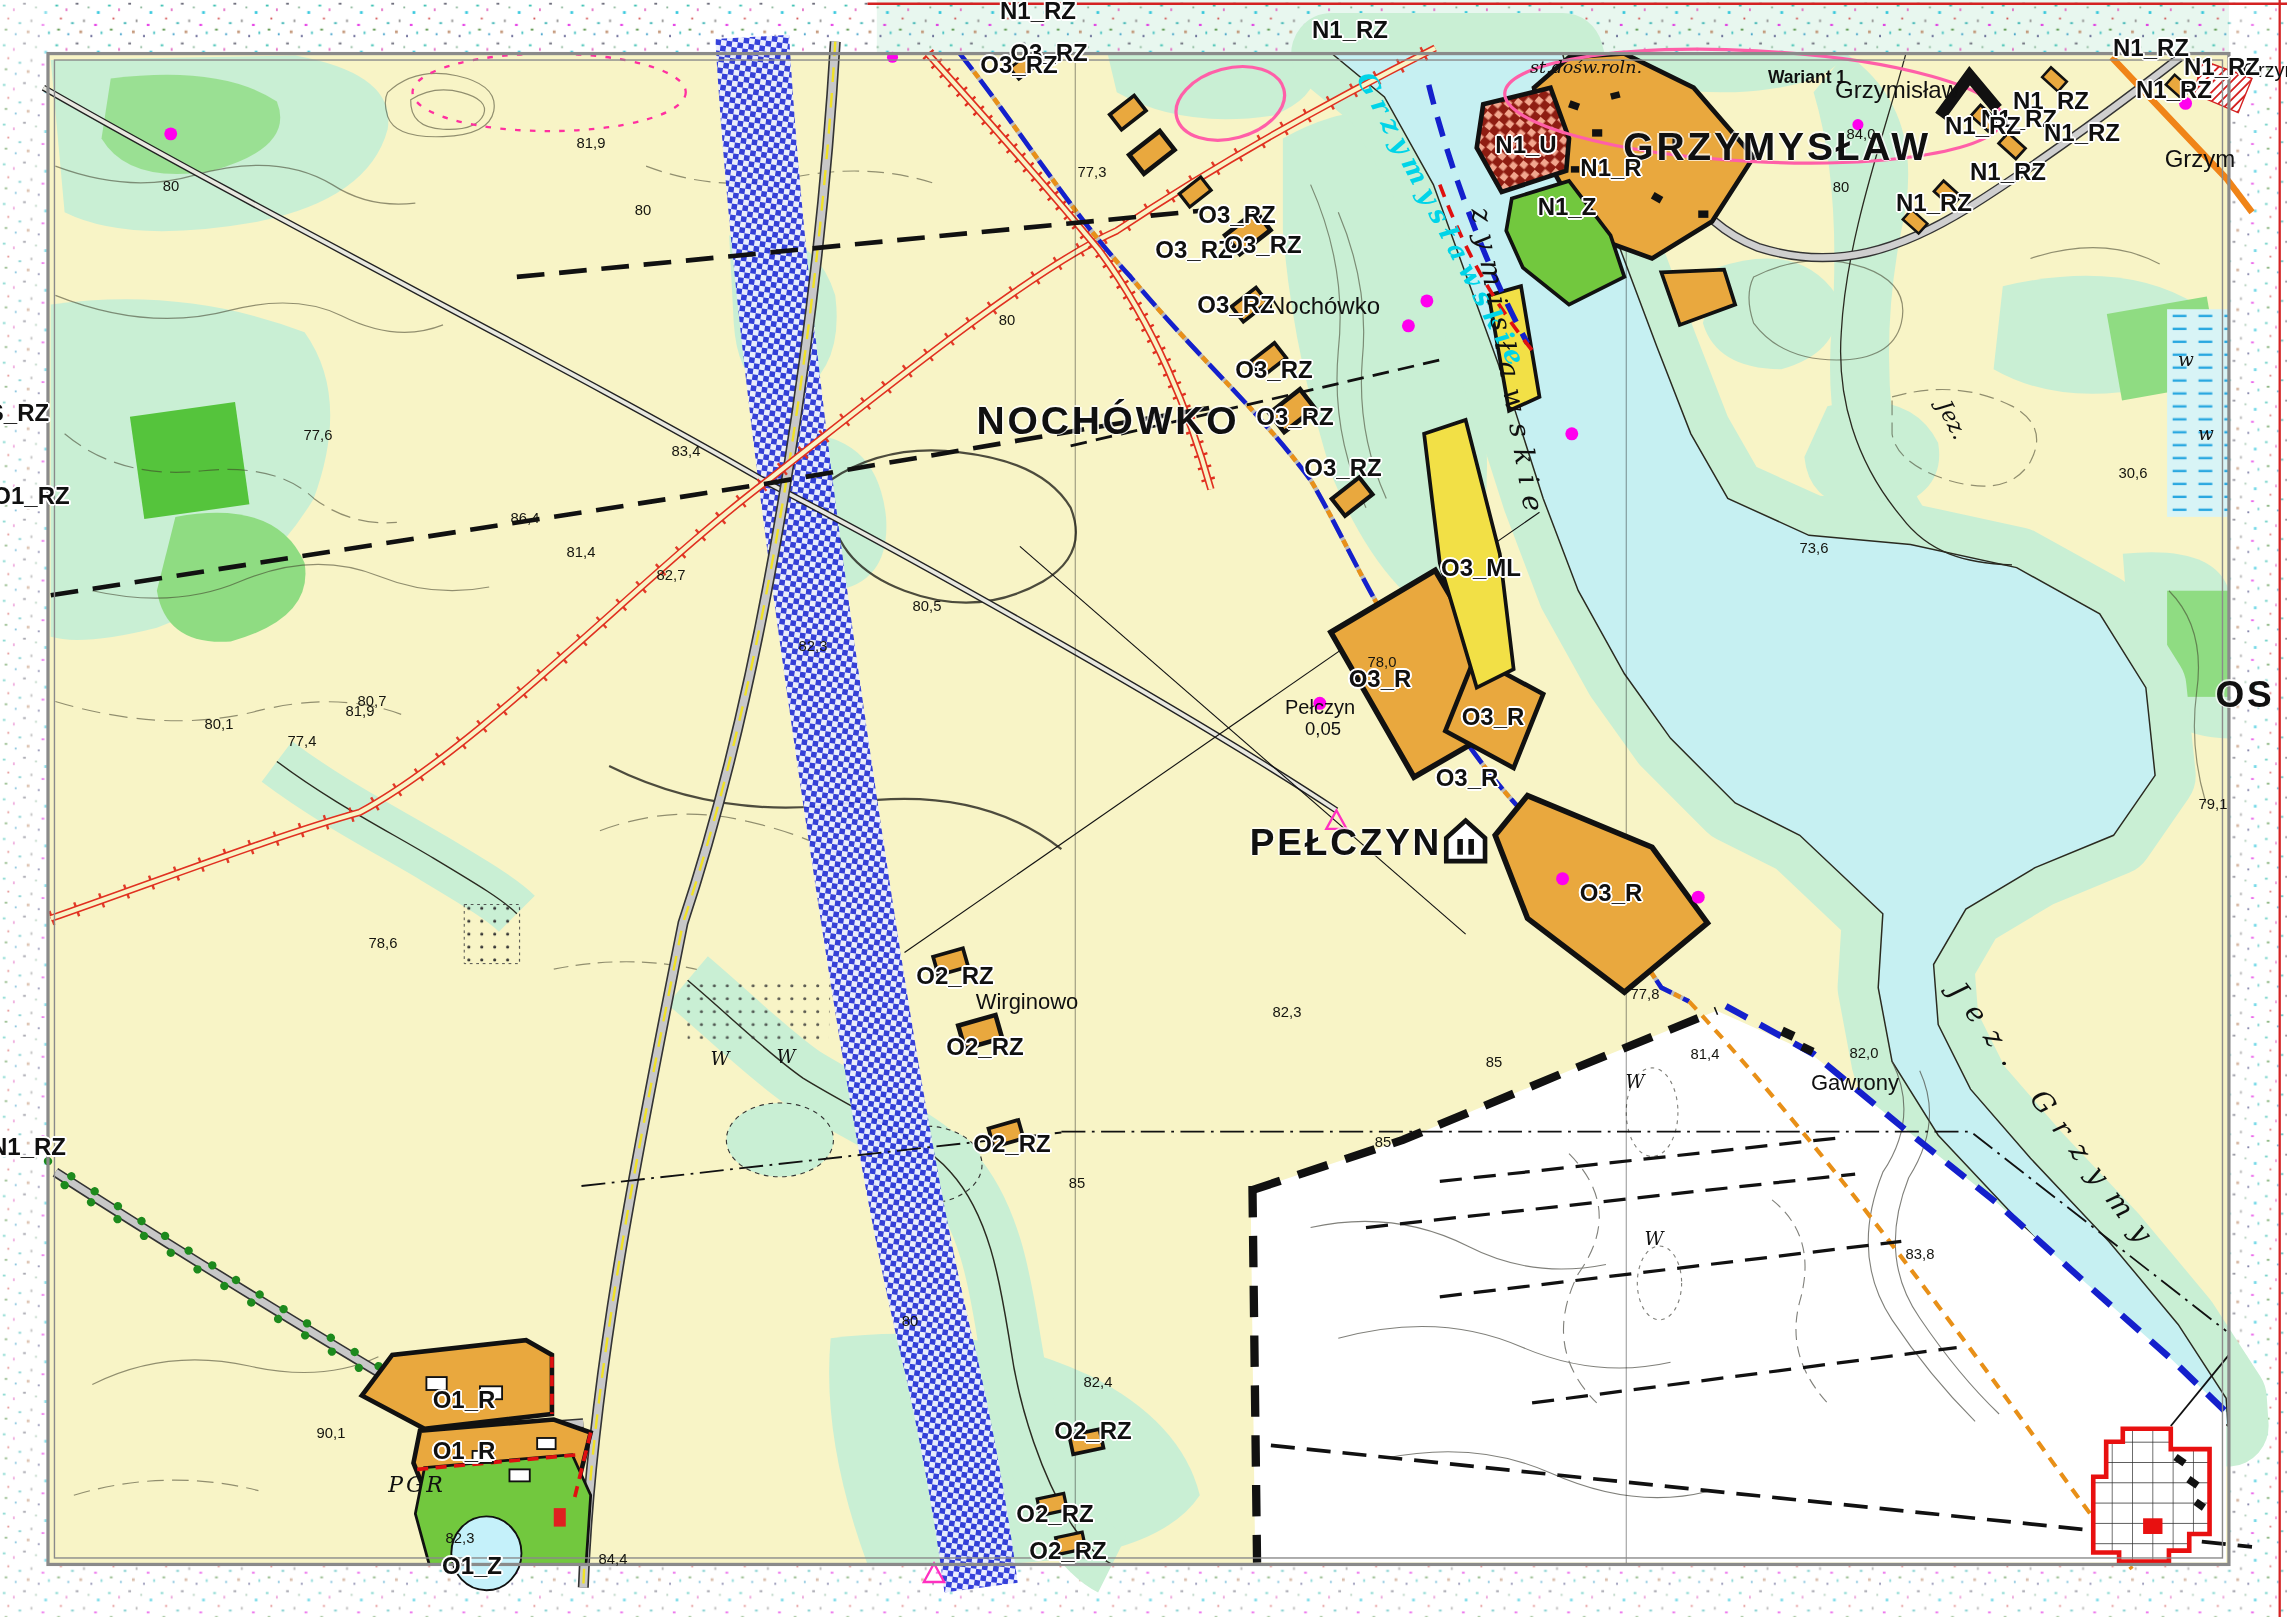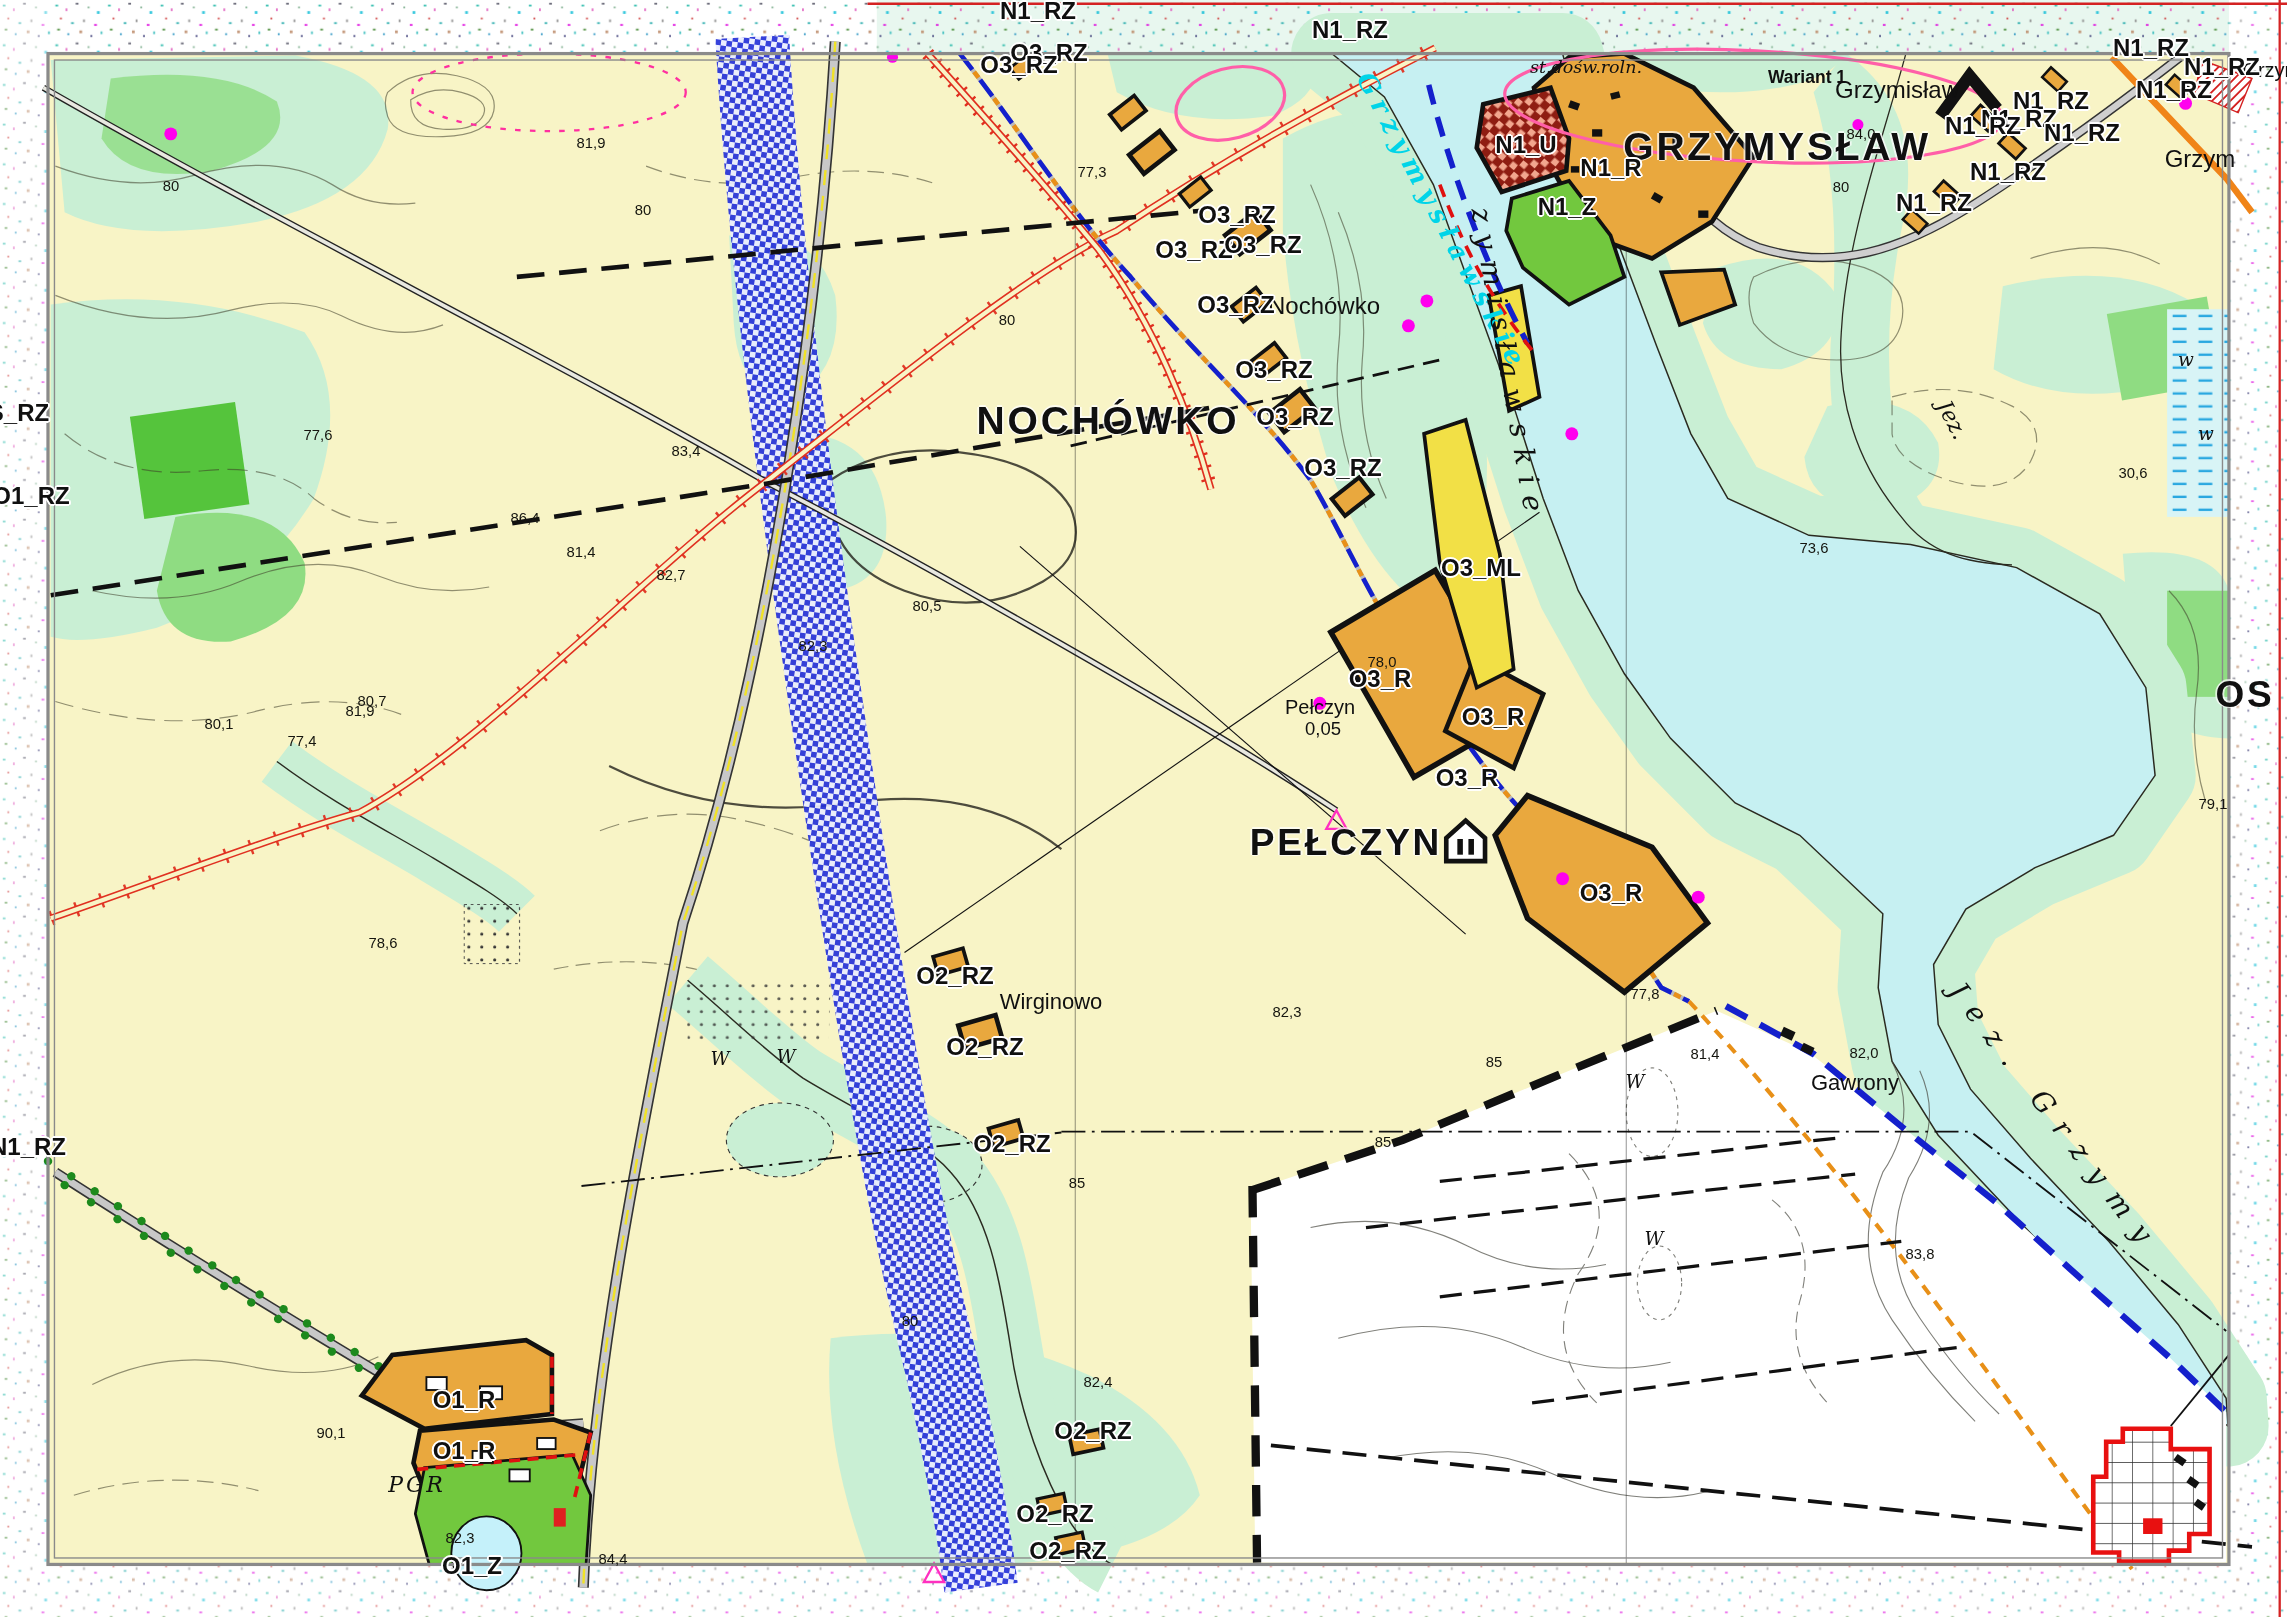--- a/index.html
+++ b/index.html
@@ -356,21 +356,21 @@
 </svg>
 
 <div id="label-layer">
       <div class="lbl town-label" style="left: 1777px; top: 114px; font-size: 39px; margin-top: 32px;">GRZYMYSŁAW</div>
       <div class="lbl town-label" style="left: 1108px; top: 420px; font-size: 39px;">NOCHÓWKO</div>
       <div class="lbl town-label" style="left: 1346px; top: 842px; font-size: 37px;">PEŁCZYN</div>
       <div class="lbl town-label" style="left: 2245px; top: 694px; font-size: 37px;">OS</div>
       <div class="lbl village-label" style="left: 1324px; top: 306px; font-size: 24px;">Nochówko</div>
       <div class="lbl village-label" style="left: 1320px; top: 707px; font-size: 20px;">Pełczyn</div>
       <div class="lbl village-label" style="left: 1323px; top: 729px; font-size: 18.5px;">0,05</div>
-      <div class="lbl village-label" style="left: 1027px; top: 1002px; font-size: 22px; margin-left: 24px;">Wirginowo</div>
+      <div class="lbl village-label" style="left: 1027px; top: 1002px; font-size: 22px;">Wirginowo</div>
       <div class="lbl village-label" style="left: 1855px; top: 1083px; font-size: 22px;">Gawrony</div>
       <div class="lbl village-label" style="left: 1897px; top: 90px; font-size: 24px;">Grzymisław</div>
       <div class="lbl village-label serif-it" style="left: 1562px; top: 68px; font-size: 17.5px; margin-left: 24px;">st.dośw.roln.</div>
       <div class="lbl village-label serif-it" style="left: 417px; top: 1485px; font-size: 22px; letter-spacing: 2.8px;">PGR</div>
       <div class="lbl village-label semi" style="left: 1807px; top: 78px; font-size: 17.5px;">Wariant 1</div>
       <div class="lbl village-label" style="left: 2200px; top: 159px; font-size: 24px;">Grzym</div>
       <div class="lbl village-label" style="left: 2269px; top: 70px; font-size: 20px;">Grzyn</div>
       <div class="lbl village-label serif-it" style="left: 1952px; top: 420px; font-size: 22px; transform: translate(-50%, -50%) rotate(62deg);">Jez.</div>
       <div class="lbl zone-label" style="left: 1049px; top: 53px;">O3_RZ</div>
       <div class="lbl zone-label" style="left: 1019px; top: 65px;">O3_RZ</div>

